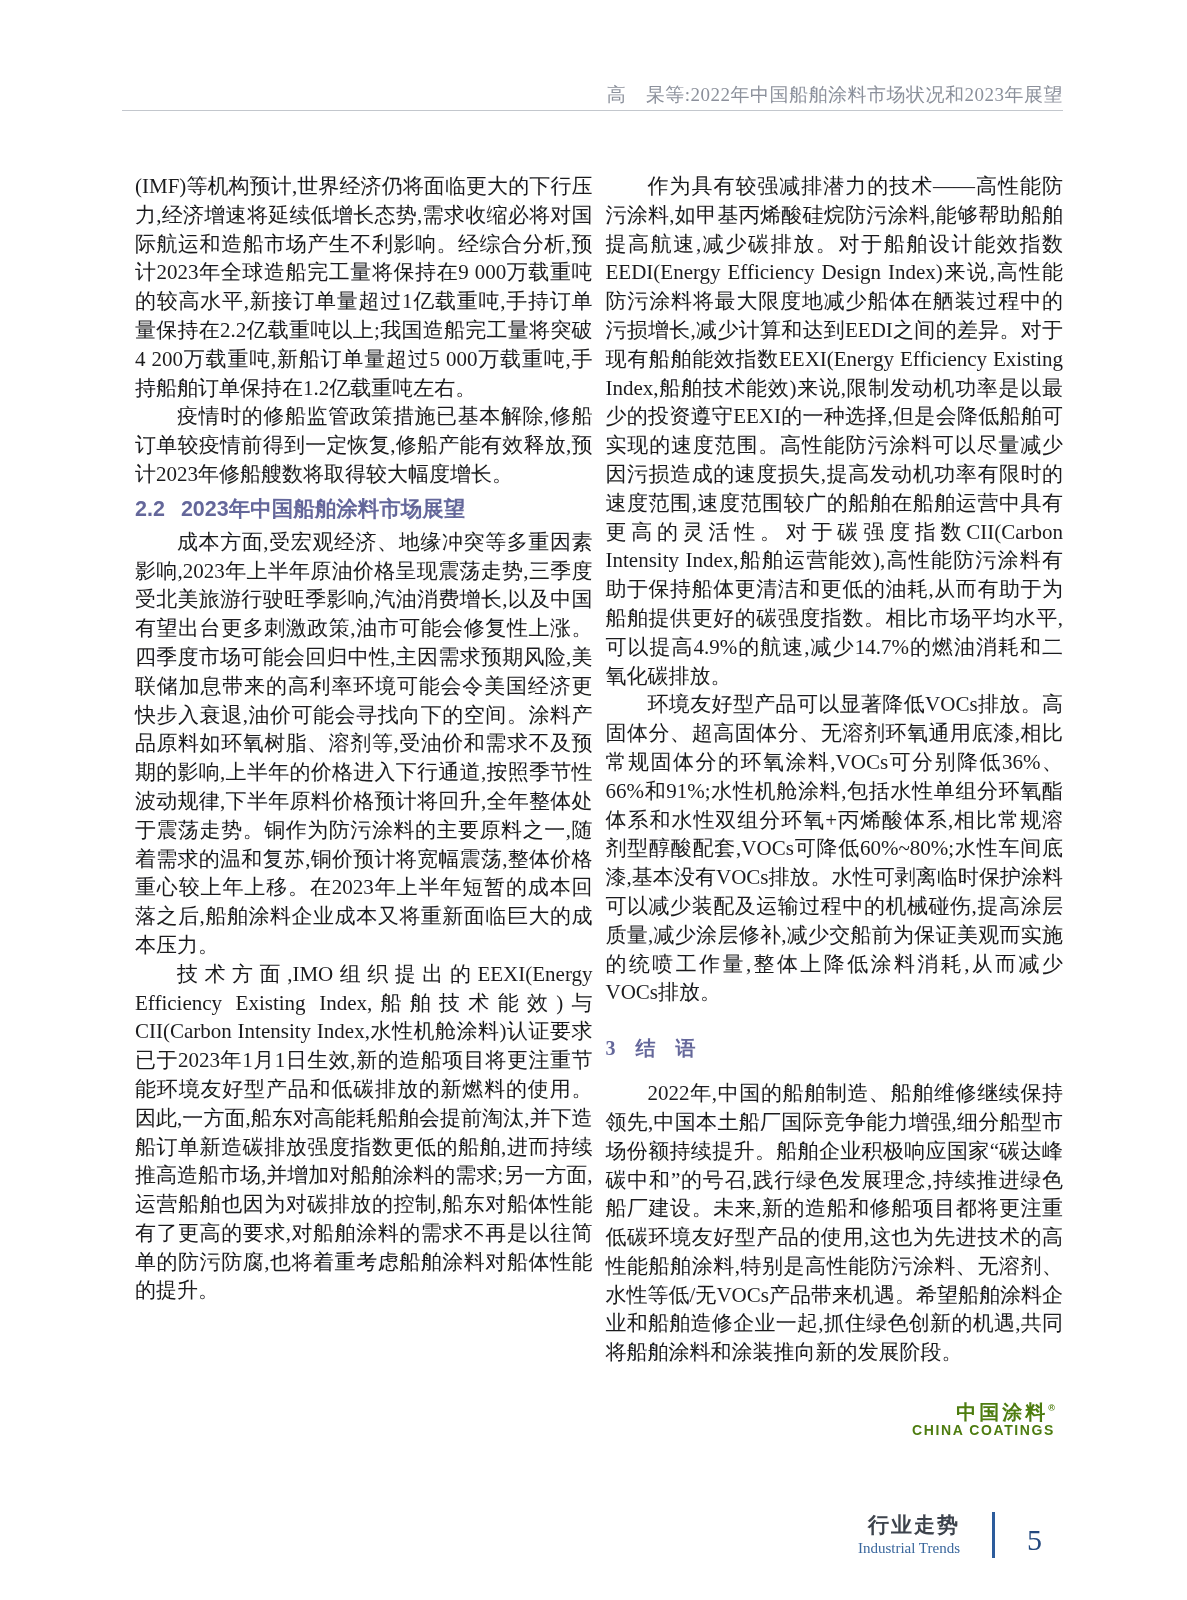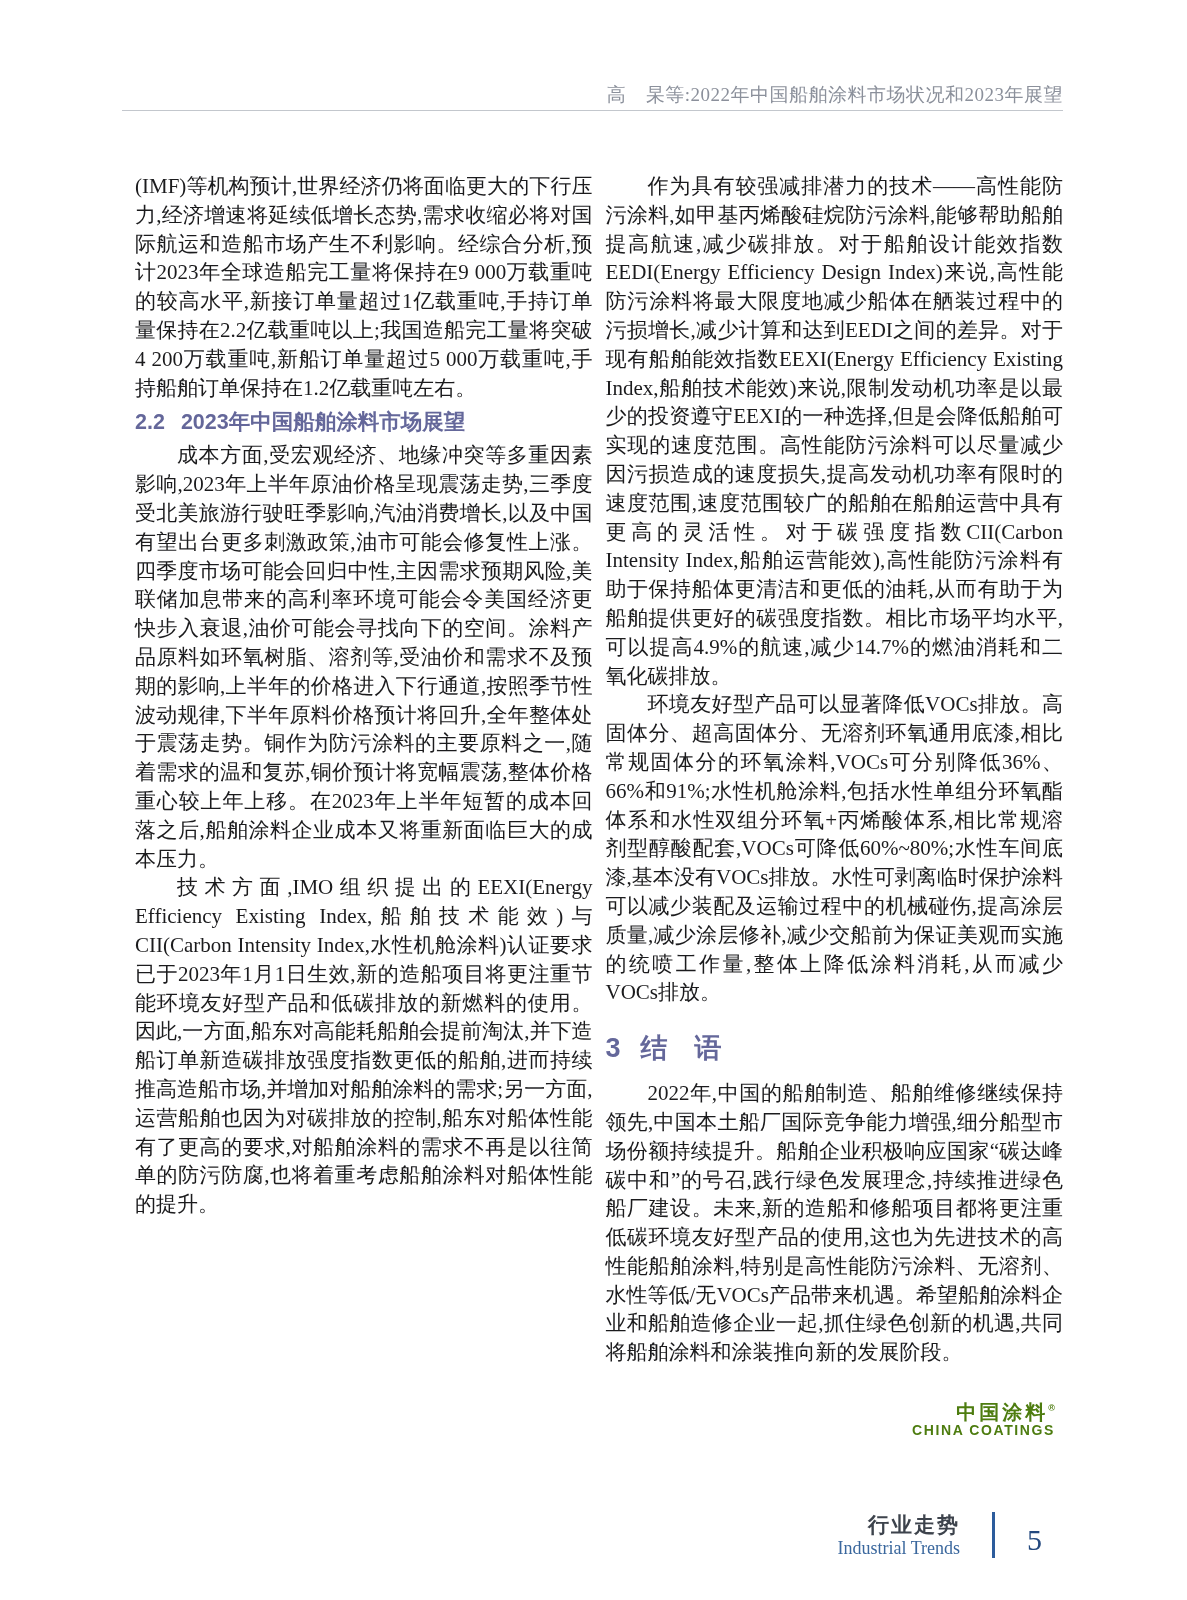--- a/index.html
+++ b/index.html
@@ -37,22 +37,22 @@
   
   .h-sub{
     margin:5px 0 4px 0;
     font-family:"Liberation Sans","DejaVu Sans",sans-serif;
     font-weight:bold;font-size:21.5px;line-height:30px;
     color:#64679a;
   }
   .h-sub .h-num{margin-right:16px;}
   .h-main{
     margin:24px 0 14px 0;
-    font-family:Liberation Sans, sans-serif;
-    font-weight:bold;font-size:27px;line-height:34px;
+    font-family:Liberation Serif, serif;
+    font-weight:bold;font-size:20px;line-height:34px;
     color:#64679a;
   }
   .h-main .h-num{margin-right:20px;}
   
   .logo{
     margin-top:30px;padding-right:8px;
     text-align:right;
     font-family:"Liberation Sans","DejaVu Sans",sans-serif;
     color:#4d7c0f;
   }
@@ -65,41 +65,42 @@
     display:flex;align-items:stretch;gap:20px;
   }
   .footer-titles{text-align:right;padding-right:12px;}
   .footer-cn{
     font-family:"Liberation Sans","DejaVu Sans",sans-serif;
     font-weight:bold;font-size:21px;letter-spacing:2px;
     color:#3d434c;line-height:26px;
   }
   .footer-en{
     font-family:"Liberation Serif","DejaVu Serif",serif;
-    font-size:18px;color:#3a679d;line-height:19px;margin-top:1px;margin-left:26px;
+    font-size:15px;color:#3a679d;line-height:19px;margin-top:1px;margin-left:26px;
   }
   .footer-bar{width:3px;background:#2c5c9c;}
   .footer-page{
     font-family:"Liberation Serif","DejaVu Serif",serif;
     font-size:30px;color:#24497f;
     padding-left:12px;align-self:center;margin-top:10px;
   }
 </style>
 </head>
 <body>
 
 <div class="page">
 
   <div class="running-title">高　杲等:2022年中国船舶涂料市场状况和2023年展望</div>
   <div class="header-rule"></div>
 
   <div class="columns">
 
     <div class="col">
       <p>(IMF)等机构预计,世界经济仍将面临更大的下行压力,经济增速将延续低增长态势,需求收缩必将对国际航运和造船市场产生不利影响。经综合分析,预计2023年全球造船完工量将保持在9 000万载重吨的较高水平,新接订单量超过1亿载重吨,手持订单量保持在2.2亿载重吨以上;我国造船完工量将突破4 200万载重吨,新船订单量超过5 000万载重吨,手持船舶订单保持在1.2亿载重吨左右。</p>
+      <p class="indent">疫情时的修船监管政策措施已基本解除,修船订单较疫情前得到一定恢复,修船产能有效释放,预计2023年修船艘数将取得较大幅度增长。</p>
       <div class="h-sub">
         <span class="h-num">2.2</span><span>2023年中国船舶涂料市场展望</span>
       </div>
       <p class="indent">成本方面,受宏观经济、地缘冲突等多重因素影响,2023年上半年原油价格呈现震荡走势,三季度受北美旅游行驶旺季影响,汽油消费增长,以及中国有望出台更多刺激政策,油市可能会修复性上涨。四季度市场可能会回归中性,主因需求预期风险,美联储加息带来的高利率环境可能会令美国经济更快步入衰退,油价可能会寻找向下的空间。涂料产品原料如环氧树脂、溶剂等,受油价和需求不及预期的影响,上半年的价格进入下行通道,按照季节性波动规律,下半年原料价格预计将回升,全年整体处于震荡走势。铜作为防污涂料的主要原料之一,随着需求的温和复苏,铜价预计将宽幅震荡,整体价格重心较上年上移。在2023年上半年短暂的成本回落之后,船舶涂料企业成本又将重新面临巨大的成本压力。</p>
       <p class="indent">技术方面,IMO组织提出的EEXI(Energy Efficiency Existing Index,船舶技术能效)与CII(Carbon Intensity Index,水性机舱涂料)认证要求已于2023年1月1日生效,新的造船项目将更注重节能环境友好型产品和低碳排放的新燃料的使用。因此,一方面,船东对高能耗船舶会提前淘汰,并下造船订单新造碳排放强度指数更低的船舶,进而持续推高造船市场,并增加对船舶涂料的需求;另一方面,运营船舶也因为对碳排放的控制,船东对船体性能有了更高的要求,对船舶涂料的需求不再是以往简单的防污防腐,也将着重考虑船舶涂料对船体性能的提升。</p>
     </div>
 
     <div class="col">
       <p class="indent">作为具有较强减排潜力的技术——高性能防污涂料,如甲基丙烯酸硅烷防污涂料,能够帮助船舶提高航速,减少碳排放。对于船舶设计能效指数EEDI(Energy Efficiency Design Index)来说,高性能防污涂料将最大限度地减少船体在舾装过程中的污损增长,减少计算和达到EEDI之间的差异。对于现有船舶能效指数EEXI(Energy Efficiency Existing Index,船舶技术能效)来说,限制发动机功率是以最少的投资遵守EEXI的一种选择,但是会降低船舶可实现的速度范围。高性能防污涂料可以尽量减少因污损造成的速度损失,提高发动机功率有限时的速度范围,速度范围较广的船舶在船舶运营中具有更高的灵活性。对于碳强度指数CII(Carbon Intensity Index,船舶运营能效),高性能防污涂料有助于保持船体更清洁和更低的油耗,从而有助于为船舶提供更好的碳强度指数。相比市场平均水平,可以提高4.9%的航速,减少14.7%的燃油消耗和二氧化碳排放。</p>
       <p class="indent">环境友好型产品可以显著降低VOCs排放。高固体分、超高固体分、无溶剂环氧通用底漆,相比常规固体分的环氧涂料,VOCs可分别降低36%、66%和91%;水性机舱涂料,包括水性单组分环氧酯体系和水性双组分环氧+丙烯酸体系,相比常规溶剂型醇酸配套,VOCs可降低60%~80%;水性车间底漆,基本没有VOCs排放。水性可剥离临时保护涂料可以减少装配及运输过程中的机械碰伤,提高涂层质量,减少涂层修补,减少交船前为保证美观而实施的统喷工作量,整体上降低涂料消耗,从而减少VOCs排放。</p>

